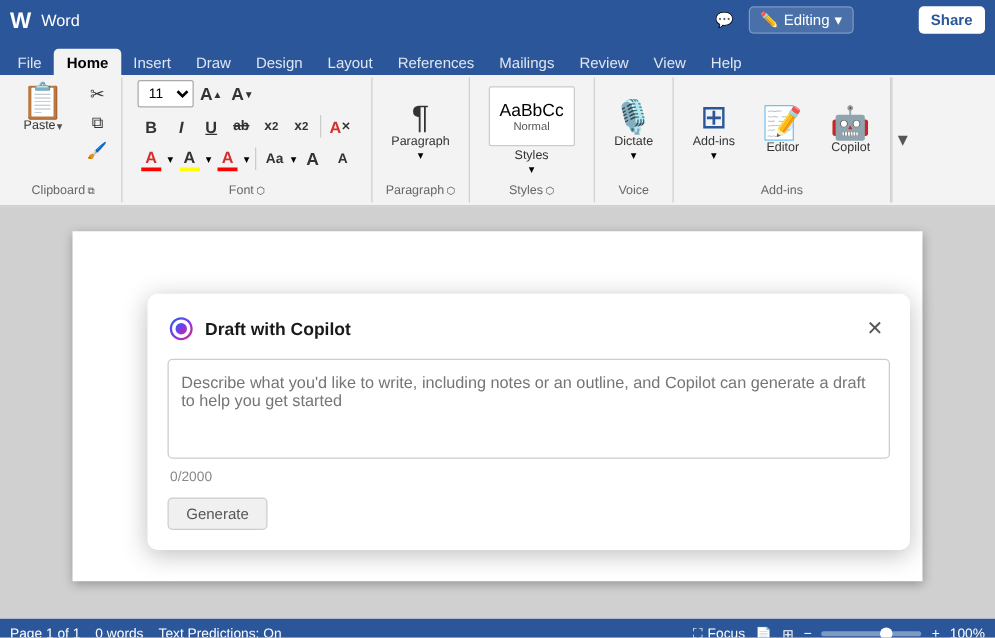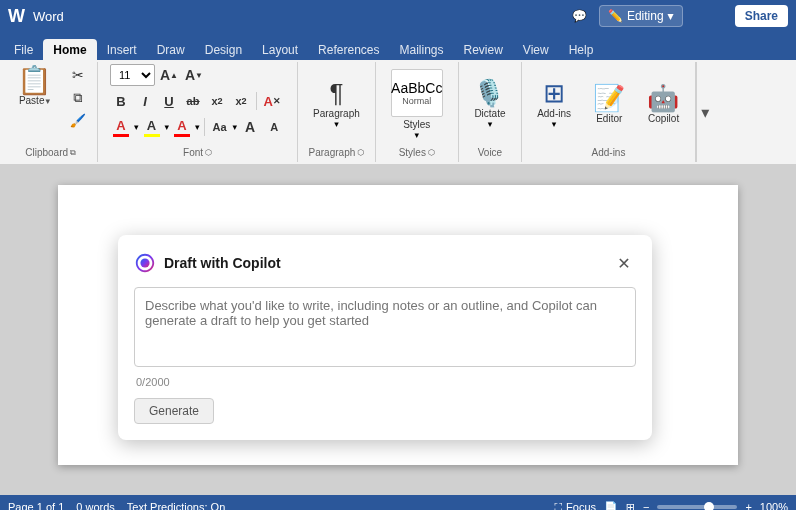--- a/index.html
+++ b/index.html
@@ -110,21 +110,21 @@
     }
     .doc-page {
       background: white; width: 680px; min-height: 280px; box-shadow: 0 2px 8px rgba(0,0,0,0.3);
       padding: 20px; position: relative;
     }
 
     
     .copilot-dialog {
       position: absolute; top: 50px; left: 60px;
       background: white; border-radius: 8px; box-shadow: 0 4px 20px rgba(0,0,0,0.25);
-      width: 534px; padding: 16px;
+      width: 610px; padding: 16px;
     }
     .copilot-header {
       display: flex; align-items: center; justify-content: space-between; margin-bottom: 12px;
     }
     .copilot-title { display: flex; align-items: center; gap: 8px; font-size: 14px; font-weight: 600; color: #1a1a1a; }
     .copilot-icon { width: 22px; height: 22px; }
     .copilot-close {
       background: none; border: none; cursor: pointer; font-size: 16px; color: #555;
       width: 24px; height: 24px; display: flex; align-items: center; justify-content: center;
       border-radius: 3px;
@@ -278,21 +278,21 @@
     <div class="ribbon-group-label">
       <span>Paragraph</span>
       <span class="expand-icon">⬡</span>
     </div>
   </div>
 
   <div class="ribbon-group">
     <div class="ribbon-group-content" style="align-items:center;">
       <div class="big-ribbon-btn">
         <div style="display:flex;flex-direction:column;align-items:center;">
-          <div style="width:52px;height:48px;border:1px solid #ccc;background:white;display:flex;flex-direction:column;align-items:center;justify-content:center;border-radius:2px;">
+          <div style="width:69px;height:48px;border:1px solid #ccc;background:white;display:flex;flex-direction:column;align-items:center;justify-content:center;border-radius:2px;">
             <span style="font-size:14px;font-weight:normal;">AaBbCc</span>
             <span style="font-size:9px;color:#555;">Normal</span>
           </div>
         </div>
         <span class="label">Styles</span>
         <span class="arrow">▾</span>
       </div>
     </div>
     <div class="ribbon-group-label">
       <span>Styles</span>

